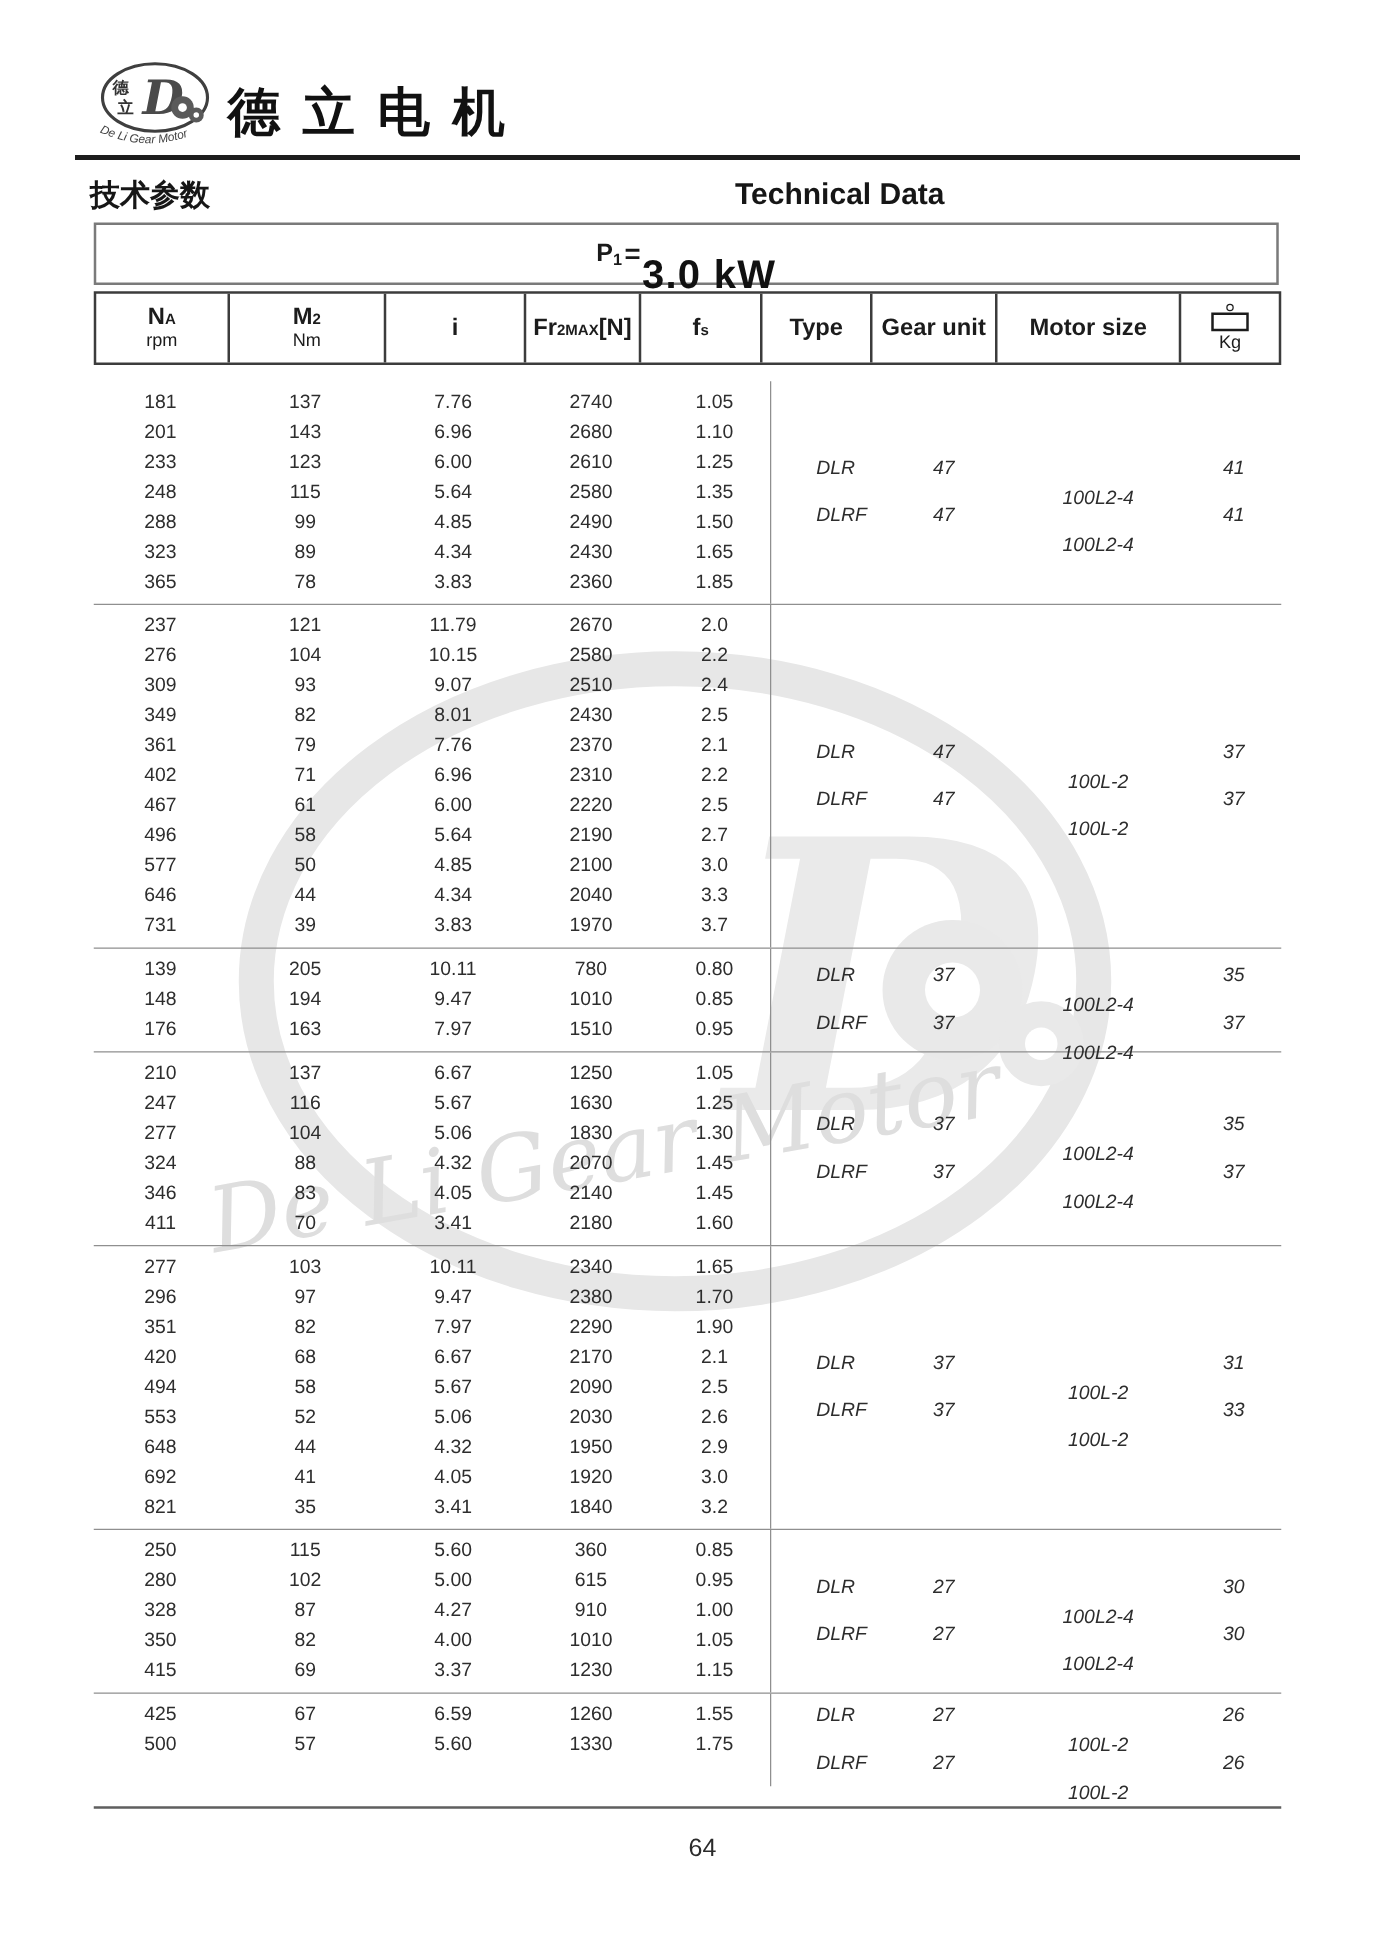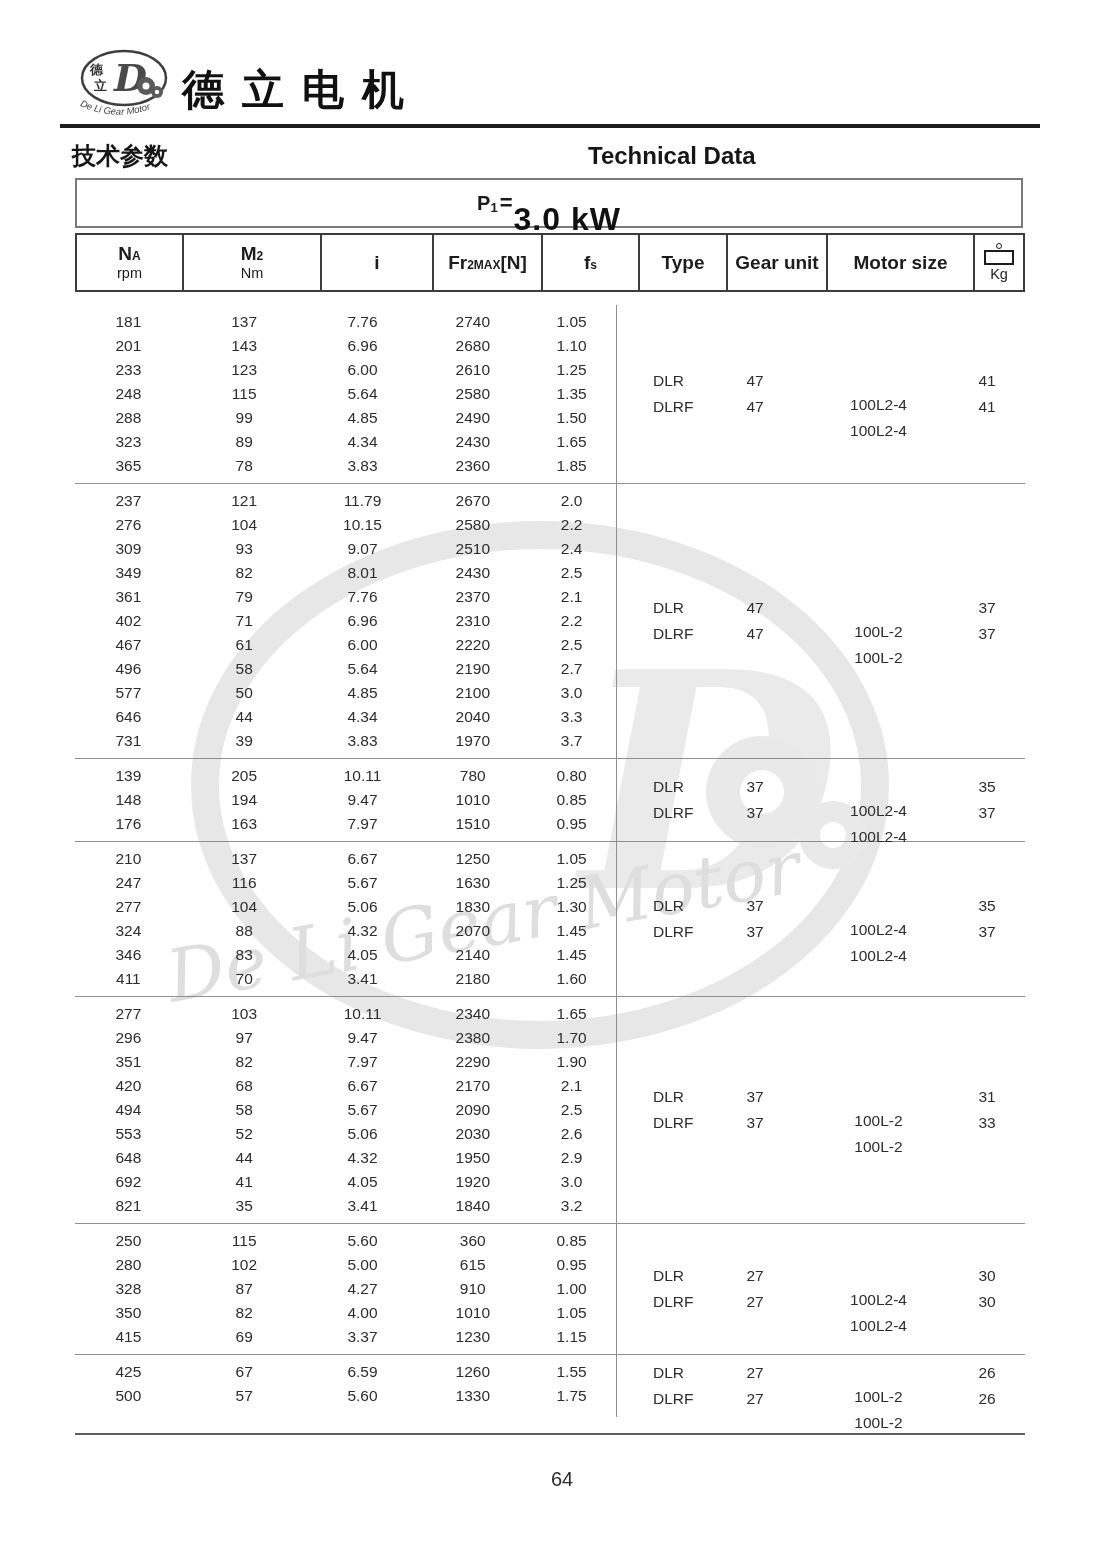--- a/index.html
+++ b/index.html
@@ -30,36 +30,36 @@
 
   
   .thead { position:absolute; left:75px; top:233px; width:950px; height:59px;
            display:flex; border:2px solid #3c3c3c; }
   .hcell { border-right:2px solid #3c3c3c; display:flex; flex-direction:column;
            align-items:center; justify-content:center; line-height:1.15; }
   .hcell:last-child { border-right:none; }
   .h1 { font-size:19px; font-weight:bold; color:#1c1c1c; }
   .hsub { font-size:12px; font-weight:bold; }
   .h2 { font-size:14.5px; color:#1c1c1c; }
-  .w0{width:107px}.w1{width:138px}.w2{width:112px}.w3{width:109px}.w4{width:97px}
+  .w0{width:107px}.w1{width:125px}.w2{width:112px}.w3{width:92px}.w4{width:97px}
   .w5{width:88px}.w6{width:100px}.w7{width:147px}.w8{width:69px; flex:1;}
   .kg-icon { position:relative; width:30px; height:22px; margin-bottom:1px; }
   .kg-knob { position:absolute; left:50%; top:0; transform:translateX(-50%);
              width:6px; height:6px; border:1.5px solid #1c1c1c; border-radius:50%; }
   .kg-box  { position:absolute; left:0; top:7px; width:30px; height:15px; border:2px solid #1c1c1c; }
 
   
   .bodywrap { position:absolute; left:75px; top:305px; width:950px; }
   .block { display:flex; border-bottom:1px solid #8f8f8f; }
   .block:last-child { border-bottom:none; }
   .bleft { width:542px; border-right:1px solid #8f8f8f; padding:5px 0; }
   .brow { display:flex; height:24px; align-items:center; }
   .bcell { text-align:center; font-size:15.5px; color:#2d2d2d; }
   .c0{width:107px}.c1{width:125px}.c2{width:112px}.c3{width:109px}.c4{width:89px}
-  .bright { width:407px; display:flex; flex-direction:column; justify-content:center; gap:0; padding:5px 0; }
+  .bright { width:407px; display:flex; flex-direction:column; justify-content:center; gap:12px; padding:5px 0;font-style:italic; }
   .irow { display:flex; height:26px; align-items:center; }
   .icell { font-size:15.5px; color:#2d2d2d; }
   .r0 { width:88px; text-align:left; padding-left:36px; }
   .r1 { width:100px; text-align:center; }
   .r2 { width:147px; text-align:center;margin-top:48px; }
   .r3 { width:70px; text-align:center; }
   .bottom-rule { width:950px; height:2px; background:#5f5f5f; margin-top:16px; }
 
   .pageno { position:absolute; left:0; top:1468px; width:1100px; text-align:center;
             font-size:20px; color:#2b2b2b;margin-left:12px; }

